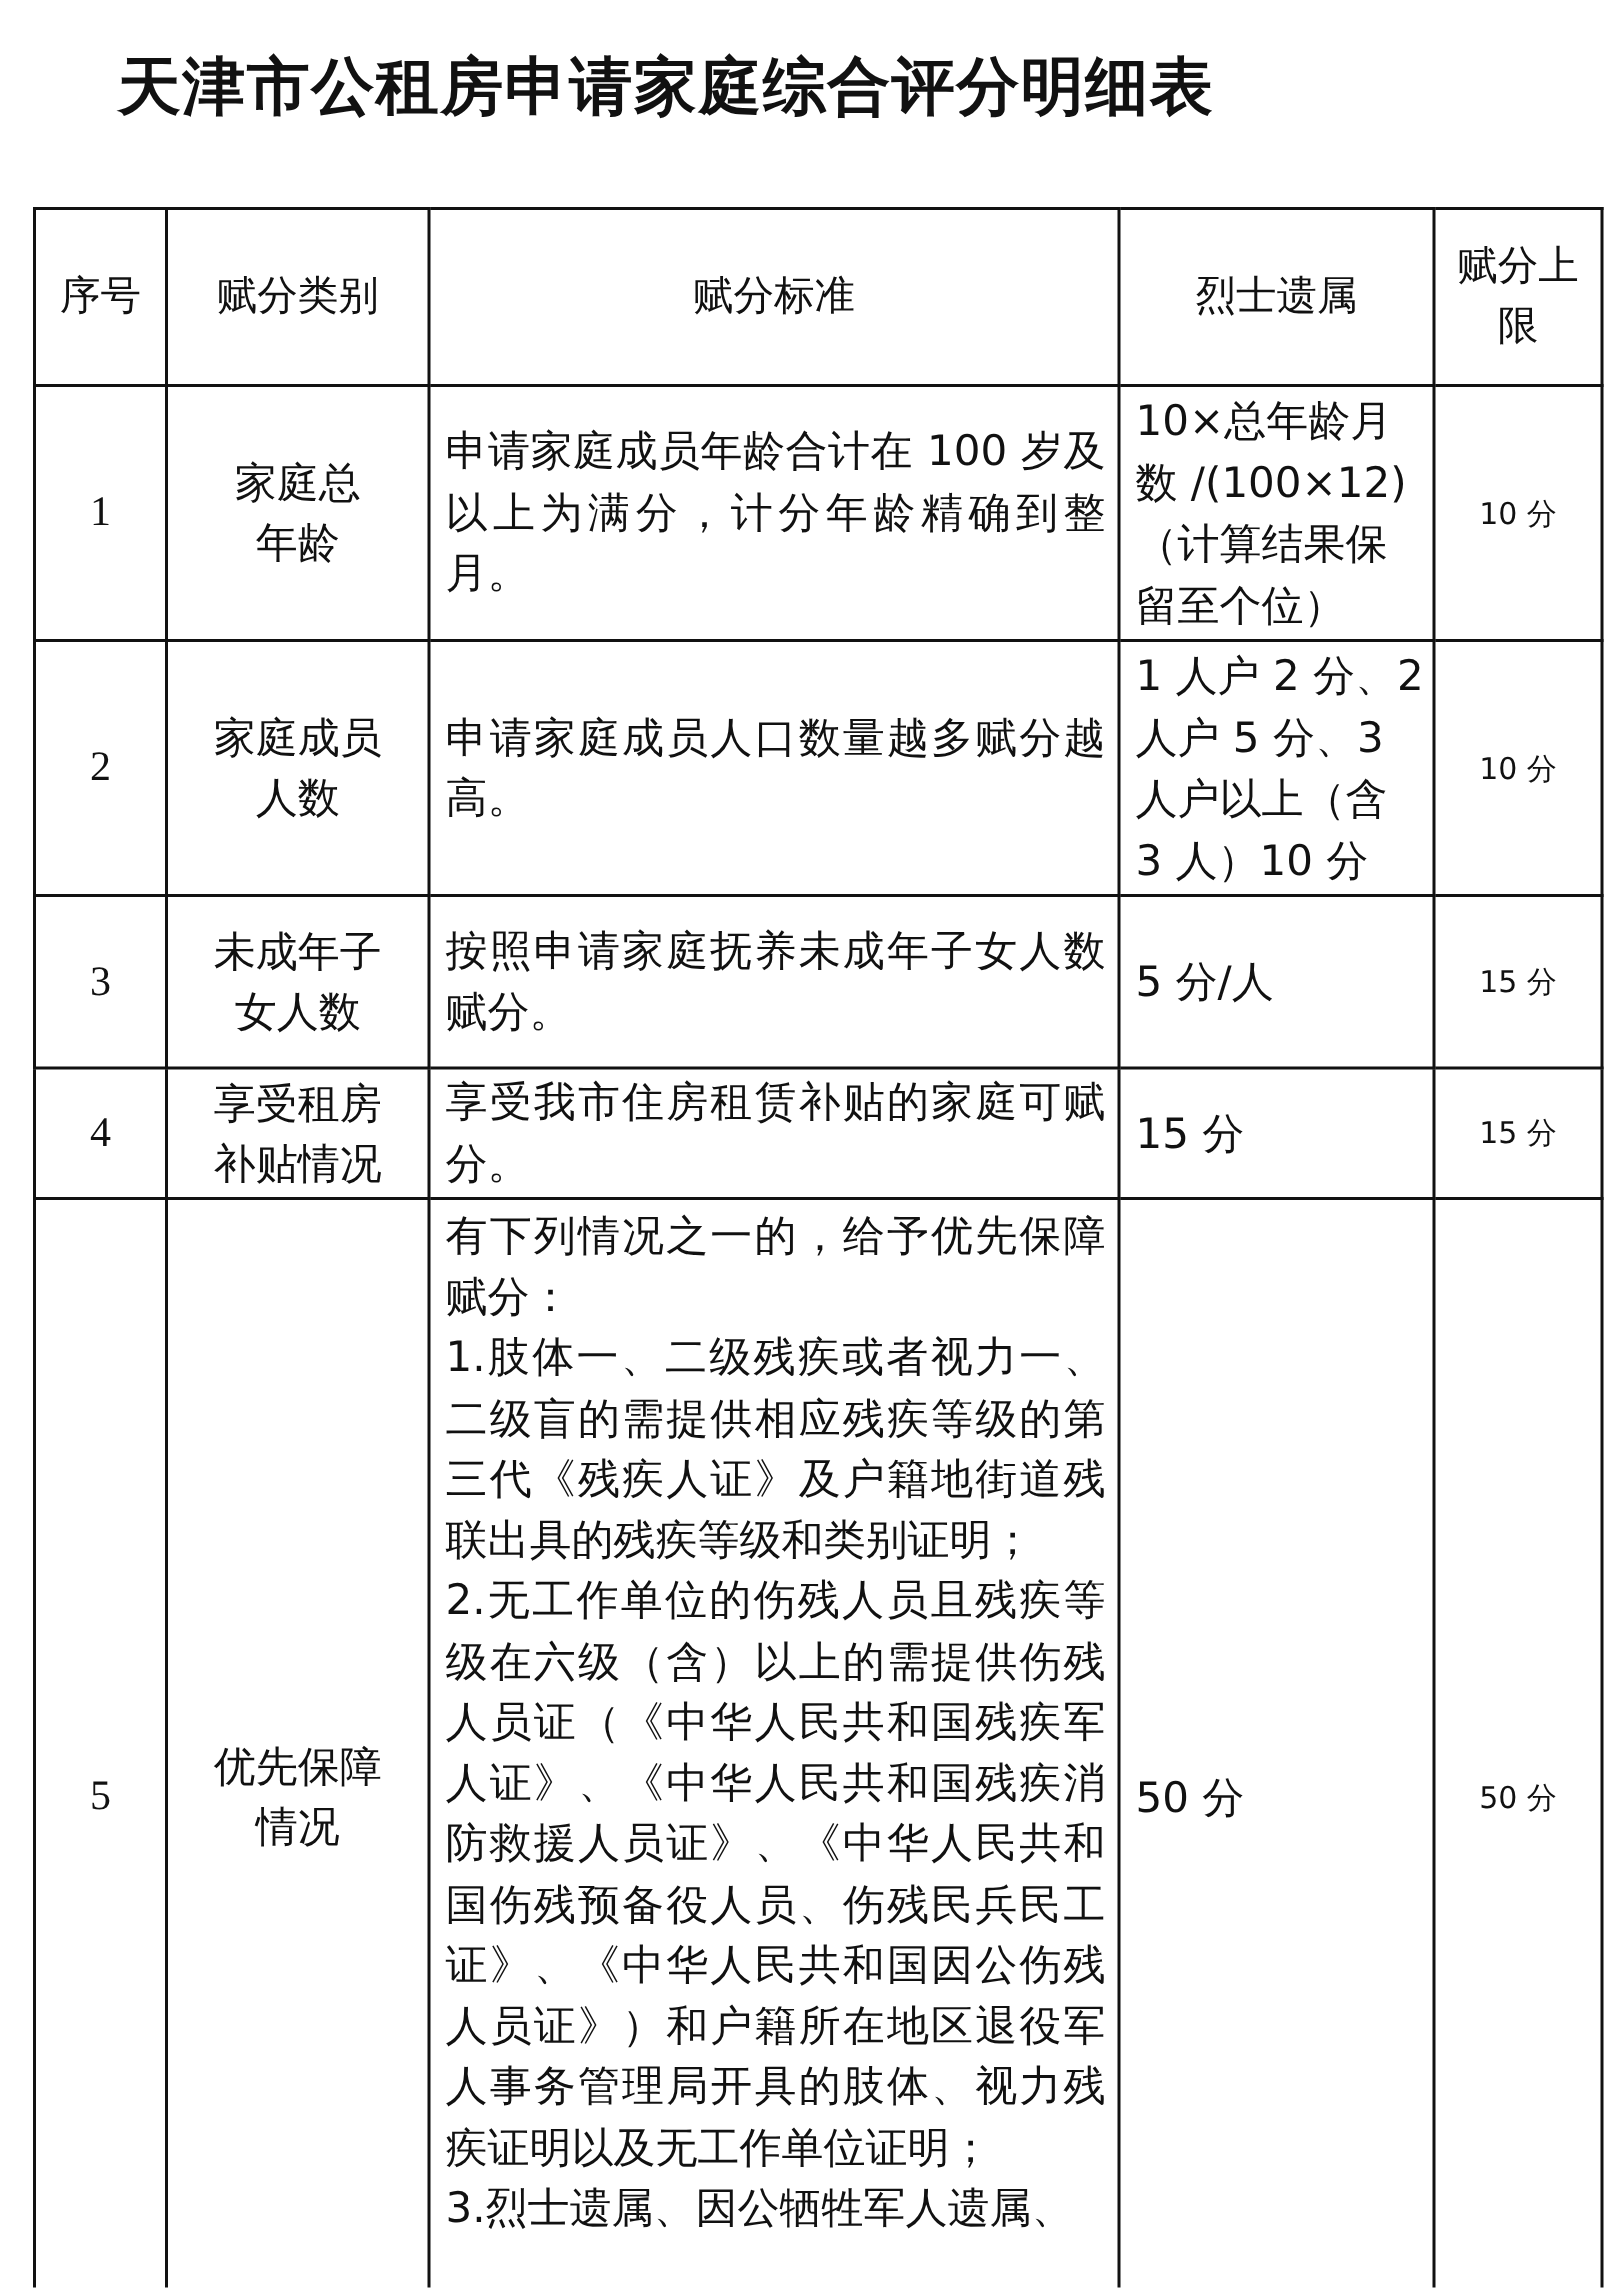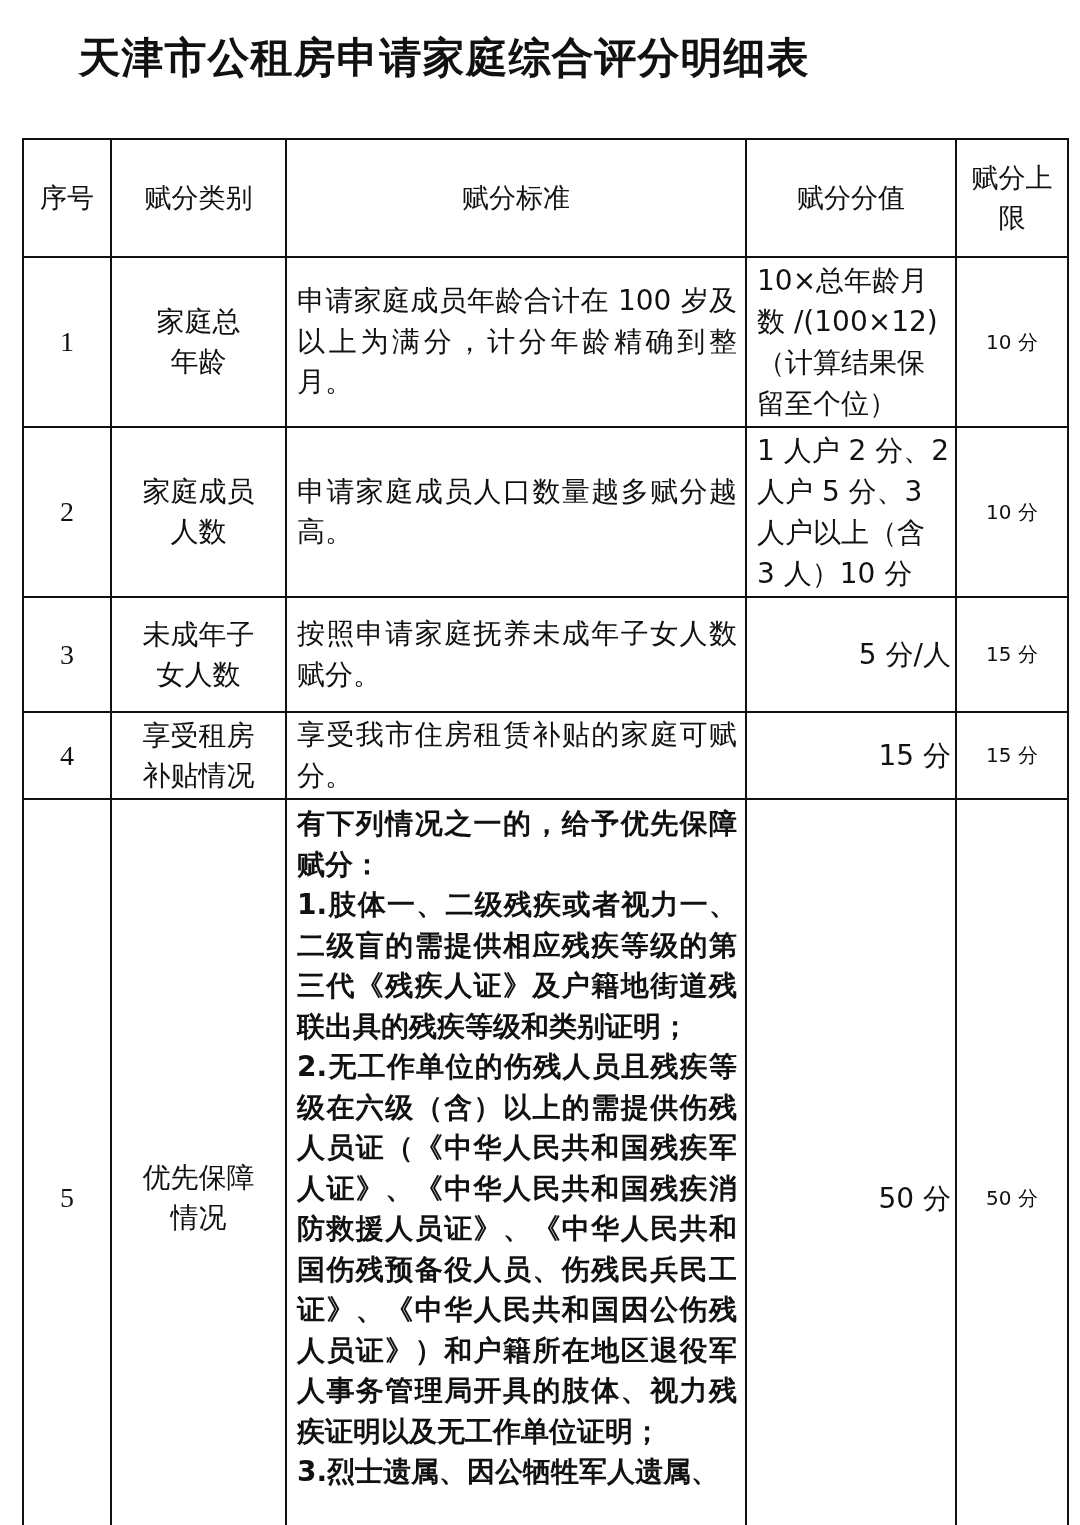--- a/index.html
+++ b/index.html
@@ -5,23 +5,23 @@
   html, body { margin: 0; padding: 0; background: #ffffff; }
   body { width: 1080px; height: 1525px; position: relative; overflow: hidden; color: #111; font-family: "DejaVu Sans", sans-serif; }
   .title { position: absolute; left: 0; top: 30px; width: 888px; text-align: center; font-size: 42px; font-weight: bold; letter-spacing: 1px; }
   table { position: absolute; left: 22px; top: 138px; width: 1045px; border-collapse: collapse; table-layout: fixed; }
   td, th { border: 2px solid #111; padding: 0; vertical-align: middle; }
   th { font-weight: normal; font-size: 27px; height: 84px; text-align: center; line-height: 40px; }
   .c-num { text-align: center; font-family: "Liberation Serif", serif; font-size: 28px; }
   .c-cat { text-align: center; font-size: 28px; line-height: 40px; }
   .c-std { font-size: 28px; line-height: 40.5px; padding: 2px 8px 2px 10px; text-align: justify; }
   .c-val { font-size: 28px; line-height: 41px; padding: 0 4px 0 10px; border-radius: 23px; }
-  .c-val.center { text-align: right; }
+  .c-val.center { text-align: left; }
   .c-max { text-align: center; font-size: 20px; }
-  .std-line { display: block; font-weight: bold; }
+  .std-line { display: block; }
   tr.r1 td { height: 164px; }
   tr.r2 td { height: 164px; }
   tr.r3 td { height: 81px; }
   tr.r4 td { height: 81px; }
   tr.r5 td { height: 790px; vertical-align: top; }
   tr.r5 td.mid { vertical-align: middle; }
 </style>
 </head>
 <body>
 
@@ -33,21 +33,21 @@
     <col style="width:175px">
     <col style="width:460px">
     <col style="width:210px">
     <col style="width:112px">
   </colgroup>
   <thead>
     <tr>
       <th>序号</th>
       <th>赋分类别</th>
       <th>赋分标准</th>
-      <th>赋分分值</th>
+      <th>烈士遗属</th>
       <th style="padding:16px 14px;">
           <span style="display:block;">赋分上限</span>
         </th>
     </tr>
   </thead>
   <tbody>
     <tr class="r1">
       <td class="c-num">1</td>
       <td class="c-cat" style="padding:0 36px;"><span>家庭总年龄</span></td>
       <td class="c-std">申请家庭成员年龄合计在 100 岁及以上为满分，计分年龄精确到整月。</td>

